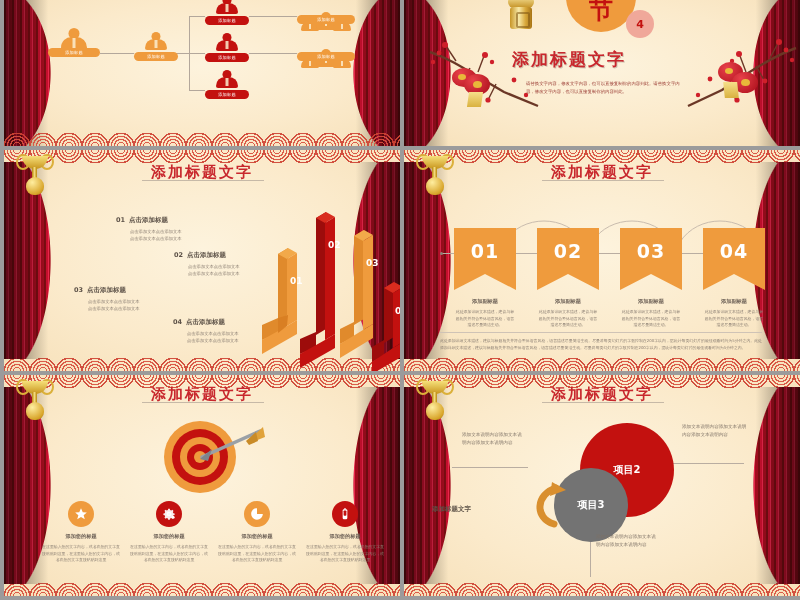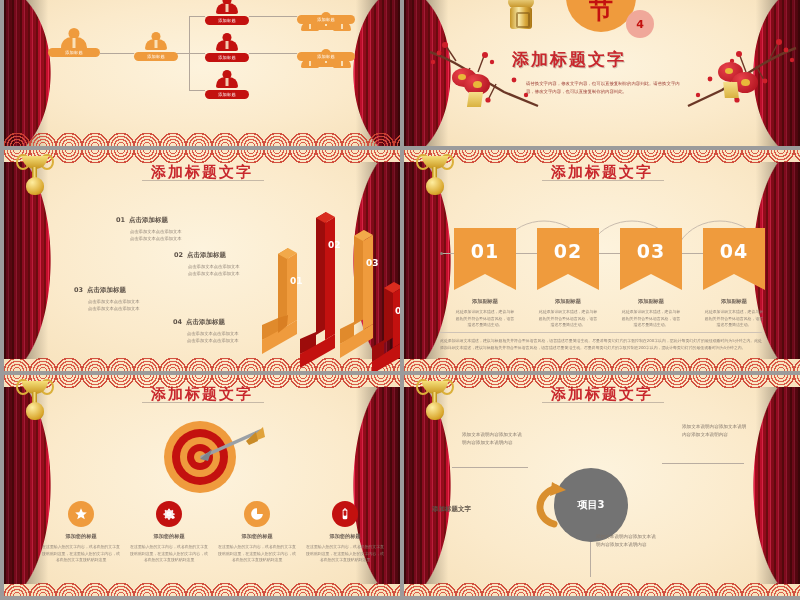--- a/index.html
+++ b/index.html
@@ -567,20 +567,23 @@
         <div class="bell"></div>
     </div>
 
     <div class="slide-title" style="top:10px;font-size:15px;">添加标题文字</div>
     <div class="title-rule" style="left:138px;top:27px;width:122px;"></div>
 
     <div class="vline" style="left:48px;top:92px;width:76px;"></div>
     <div class="vline" style="left:258px;top:88px;width:82px;"></div>
     <div class="vline" style="left:186px;top:160px;width:1px;height:42px;background:#b9ada1;"></div>
 
+    <div class="venn c2" style="left:176px;top:48px;width:94px;height:94px;">
+      <span>项目2</span>
+    </div>
     <div class="venn c3" style="left:150px;top:93px;width:74px;height:74px;">
       <span>项目3</span>
     </div>
 
     <svg style="position:absolute;left:118px;top:105px;" width="46" height="50">
       <path d="M34 8 C14 14, 12 38, 32 44" stroke="#d98f2e" stroke-width="7" fill="none" stroke-linecap="round"></path>
       <polygon points="30,2 44,10 28,16" fill="#d98f2e"></polygon>
     </svg>
 
     <div class="supp" style="left:28px;top:130px;">添加标题文字</div>

